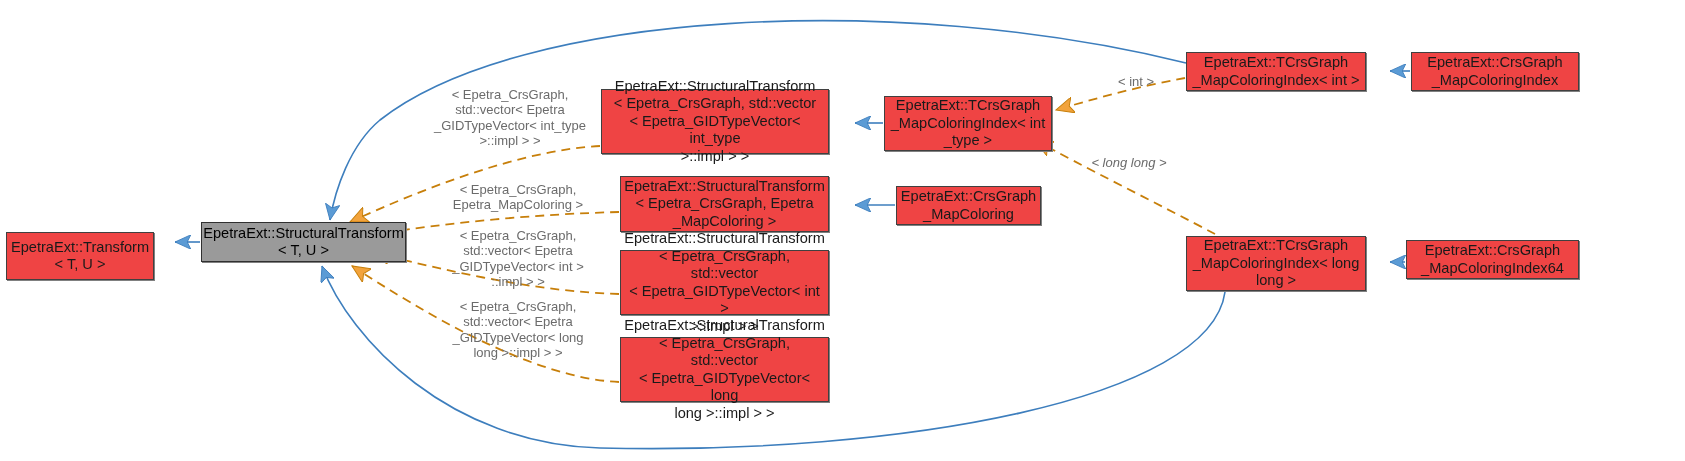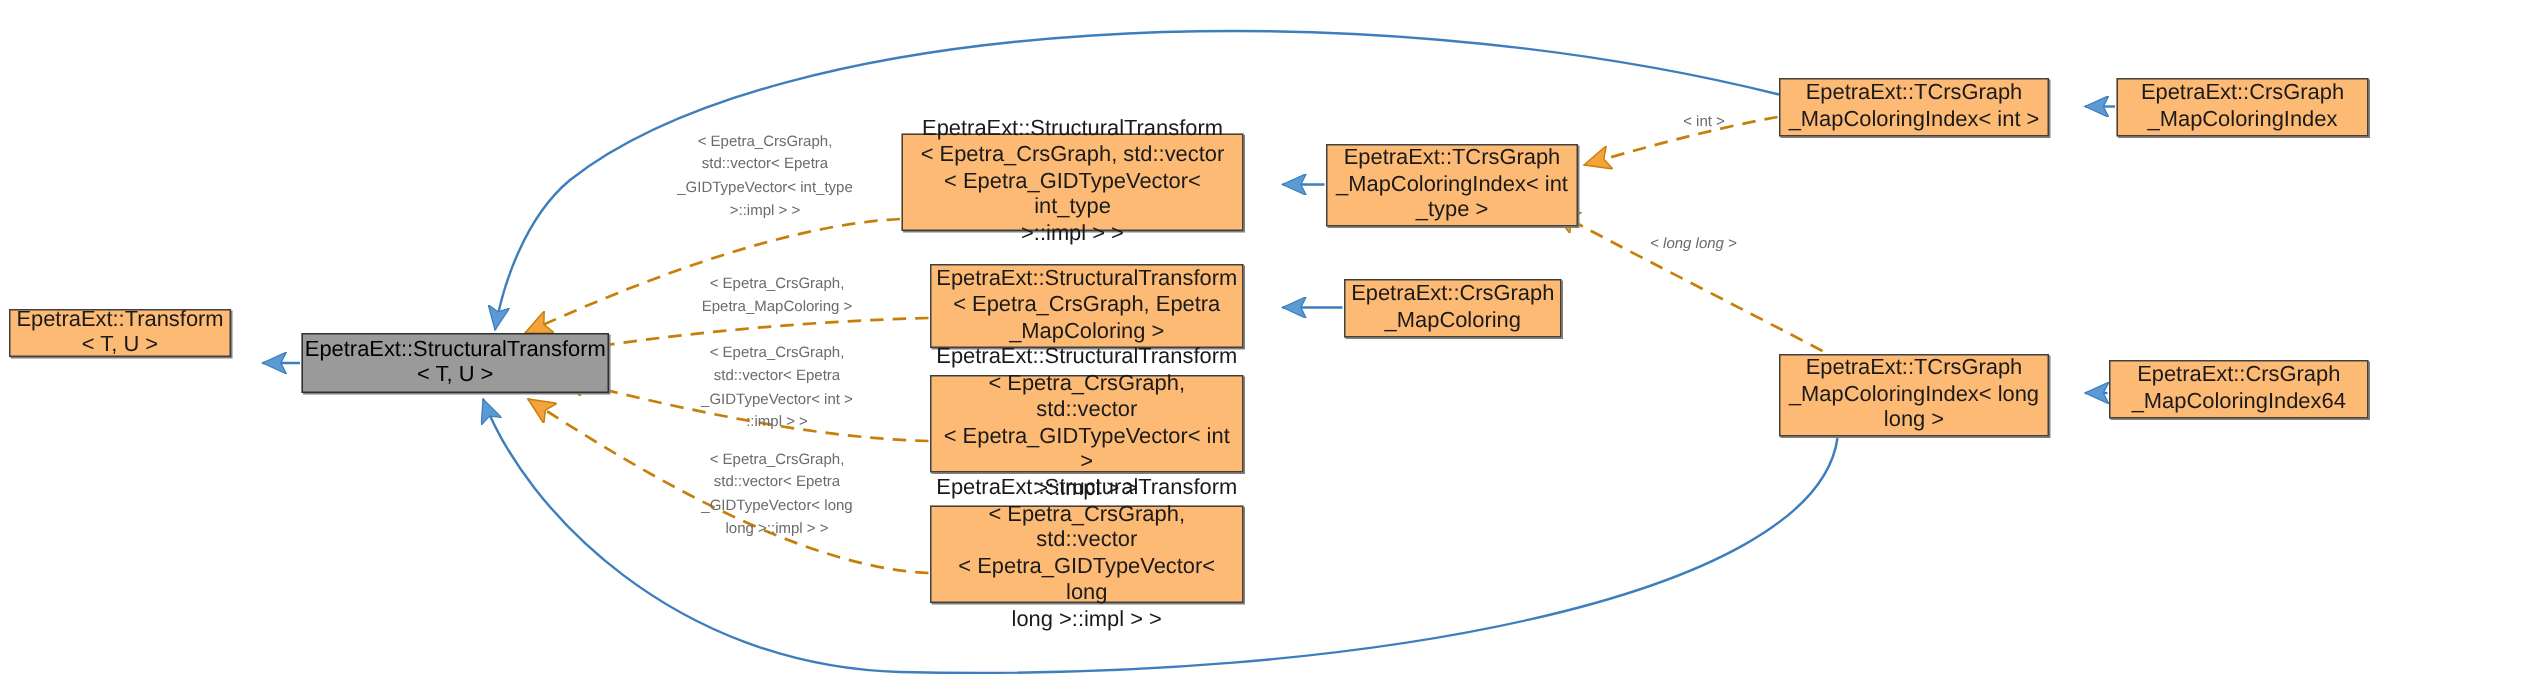--- a/index.html
+++ b/index.html
@@ -23,40 +23,40 @@
     left: 0;
     top: 0;
     width: 1685px;
     height: 461px;
     pointer-events: none;
   }
   .node {
     position: absolute;
     box-sizing: border-box;
     border: 1px solid #404040;
-    background: #fdba74;
+    background: #ef4444;
     color: #1a1a1a;
     font-size: 14.6px;
     line-height: 17.5px;
     text-align: center;
     display: flex;
     align-items: center;
     justify-content: center;
     padding: 2px 4px;
     white-space: pre-line;
     box-shadow: 1px 1px 0 0 #808080;
   }
   .node.current {
     background: #9a9a9a;
     border-color: #303030;
     color: #000000;
   }
   .edge-label {
     position: absolute;
-    font-size: 10px;
+    font-size: 13px;
     line-height: 15.4px;
     color: #6b6b6b;
     text-align: center;
     white-space: pre-line;
     background: transparent;
   }
 </style>
 </head>
 <body>
 
@@ -98,21 +98,21 @@
       <path d="M 619 294 C 540 292, 450 272, 372 252" marker-end="url(#arrow-orange)"></path>
 
       <path d="M 619 382 C 530 378, 420 310, 352 266" marker-end="url(#arrow-orange)"></path>
 
       <path d="M 1185 78 C 1140 86, 1090 100, 1056 110" marker-end="url(#arrow-orange)"></path>
 
       <path d="M 1215 234 C 1160 205, 1080 165, 1035 140" marker-end="url(#arrow-orange)"></path>
     </g>
   </svg>
 
-  <div class="node" style="left:6px; top:206px; width:148px; height:32px;">EpetraExt::Transform
+  <div class="node" style="left:6px; top:232px; width:148px; height:48px;">EpetraExt::Transform
 &lt; T, U &gt;</div>
 
   <div class="node current" style="left:201px; top:222px; width:205px; height:40px;">EpetraExt::StructuralTransform
 &lt; T, U &gt;</div>
 
   <div class="node" style="left:601px; top:89px; width:228px; height:65px;">EpetraExt::StructuralTransform
 &lt; Epetra_CrsGraph, std::vector
 &lt; Epetra_GIDTypeVector&lt; int_type
 &gt;::impl &gt; &gt;</div>
 

